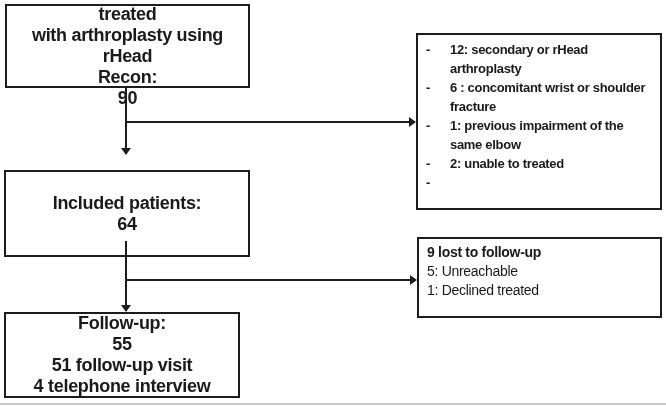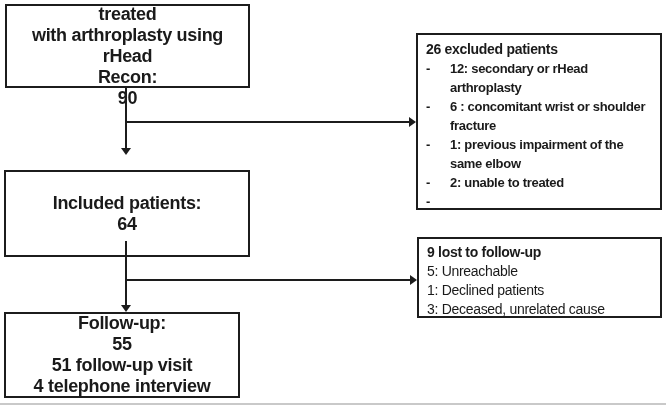--- a/index.html
+++ b/index.html
@@ -82,21 +82,20 @@
 <div class="stage">
 
   <div class="node center" id="box-source">
     <div>Fracture of radial head treated</div>
     <div>with arthroplasty using rHead</div>
     <div>Recon:</div>
     <div>90</div>
   </div>
 
   <div class="node" id="box-excluded">
-    <div class="heading">26 excluded patients</div>
     <div class="ex-item">
       <span class="ex-dash">-</span>
       <span class="ex-text">12: secondary or rHead arthroplasty</span>
     </div>
     <div class="ex-item">
       <span class="ex-dash">-</span>
       <span class="ex-text">6 : concomitant wrist or shoulder fracture</span>
     </div>
     <div class="ex-item">
       <span class="ex-dash">-</span>
@@ -112,22 +111,21 @@
   </div>
 
   <div class="node center" id="box-included">
     <div>Included patients:</div>
     <div>64</div>
   </div>
 
   <div class="node" id="box-lost">
     <div class="heading">9 lost to follow-up</div>
     <div>5: Unreachable</div>
-    <div>1: Declined patients</div>
-    <div>3: Deceased, unrelated cause</div>
+    <div>1: Declined treated</div>
   </div>
 
   <div class="node center" id="box-followup">
     <div>Follow-up:</div>
     <div>55</div>
     <div>51 follow-up visit</div>
     <div>4 telephone interview</div>
   </div>
 
   <div class="line" id="v-line-1"></div>

